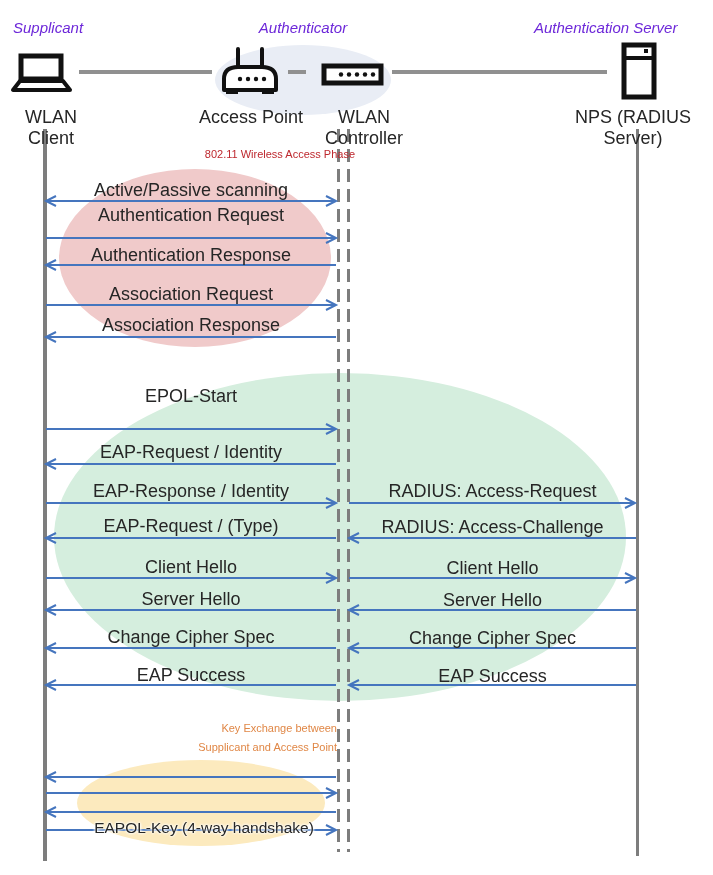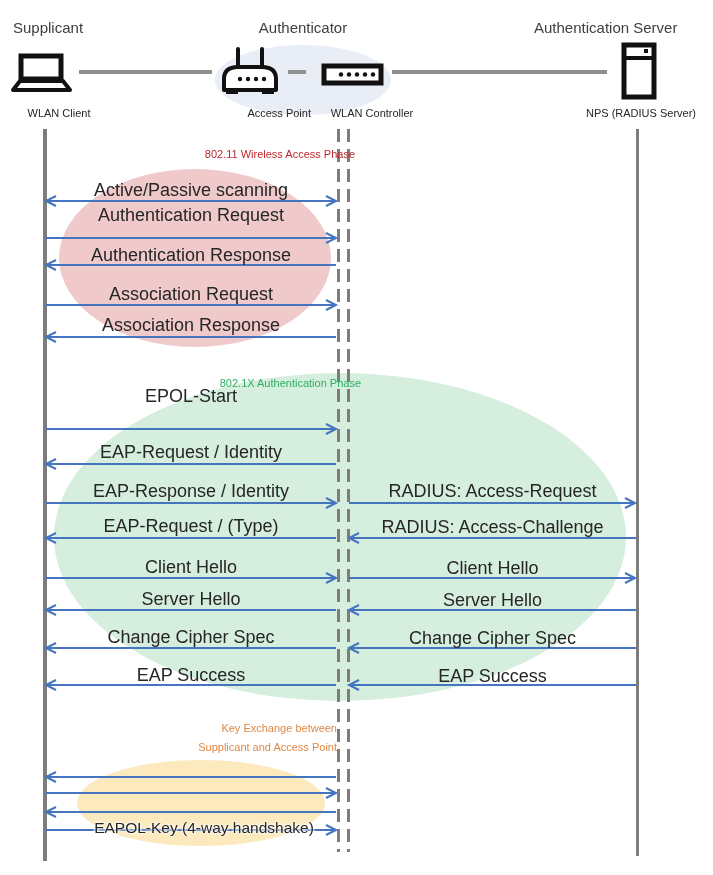--- a/index.html
+++ b/index.html
@@ -1,22 +1,22 @@
 <!DOCTYPE html>
 <html><head>
 <meta charset="utf-8">
 <style>
   html,body{margin:0;padding:0;background:#fff;}
   .canvas{
     position:relative;width:713px;height:875px;background:#fff;
     font-family:"Liberation Sans",sans-serif;color:#1f1f1f;overflow:hidden;
   }
   
-  .role{position:absolute;top:19px;font-size:15px;color:#404040;z-index:6;}
-  .node-label{position:absolute;top:107px;font-size:11px;color:#262626;text-align:center;z-index:6;padding-left:8px;}
+  .role{position:absolute;top:19px;font-size:15px;color:#6d28d9;z-index:6;font-style:italic;}
+  .node-label{position:absolute;top:107px;font-size:18px;color:#262626;text-align:center;z-index:6;}
   .msg{position:absolute;font-size:18px;line-height:17px;color:#262626;text-align:center;z-index:6;}
   .msg.l{left:45px;width:292px;}
   .msg.r{left:348px;width:289px;}
   .phase-title{position:absolute;text-align:right;font-size:11px;line-height:19px;z-index:6;}
   .t-red{color:#BE282E;}
   .t-green{color:#2FAF62;}
   .t-orange{color:#E08746;}
   .halo{text-shadow:0 0 3px #fff,0 0 3px #fff,0 0 3px #fff;margin-top:24px;}
   
   .lifeline{position:absolute;background:#7d7d7d;z-index:3;}
@@ -96,21 +96,20 @@
   <div class="ellipse pink"></div>
   <div class="ellipse green"></div>
   <div class="ellipse yellow"></div>
 
   <div class="lifeline left"></div>
   <div class="dashedline d1"></div>
   <div class="dashedline d2"></div>
   <div class="lifeline right"></div>
 
   <div class="phase-title t-red" style="left:55px;top:145px;width:300px;">802.11 Wireless Access Phase</div>
-  <div class="phase-title t-green" style="left:61px;top:374px;width:300px;">802.1X Authentication Phase</div>
   <div class="phase-title t-orange" style="left:45px;top:719px;width:292px;">
     <div>Key Exchange between</div>
     <div>Supplicant and Access Point</div>
   </div>
 
   <svg class="layer" width="713" height="875" viewBox="0 0 713 875" stroke="#4575BE" stroke-width="2" fill="none">
     <path d="M46 201 H336 M56 196 L46 201 L56 206 M326 196 L336 201 L326 206"></path>
     <path d="M46 238 H336 M326 233 L336 238 L326 243"></path>
     <path d="M46 265 H336 M56 260 L46 265 L56 270"></path>
     <path d="M46 305 H336 M326 300 L336 305 L326 310"></path>

